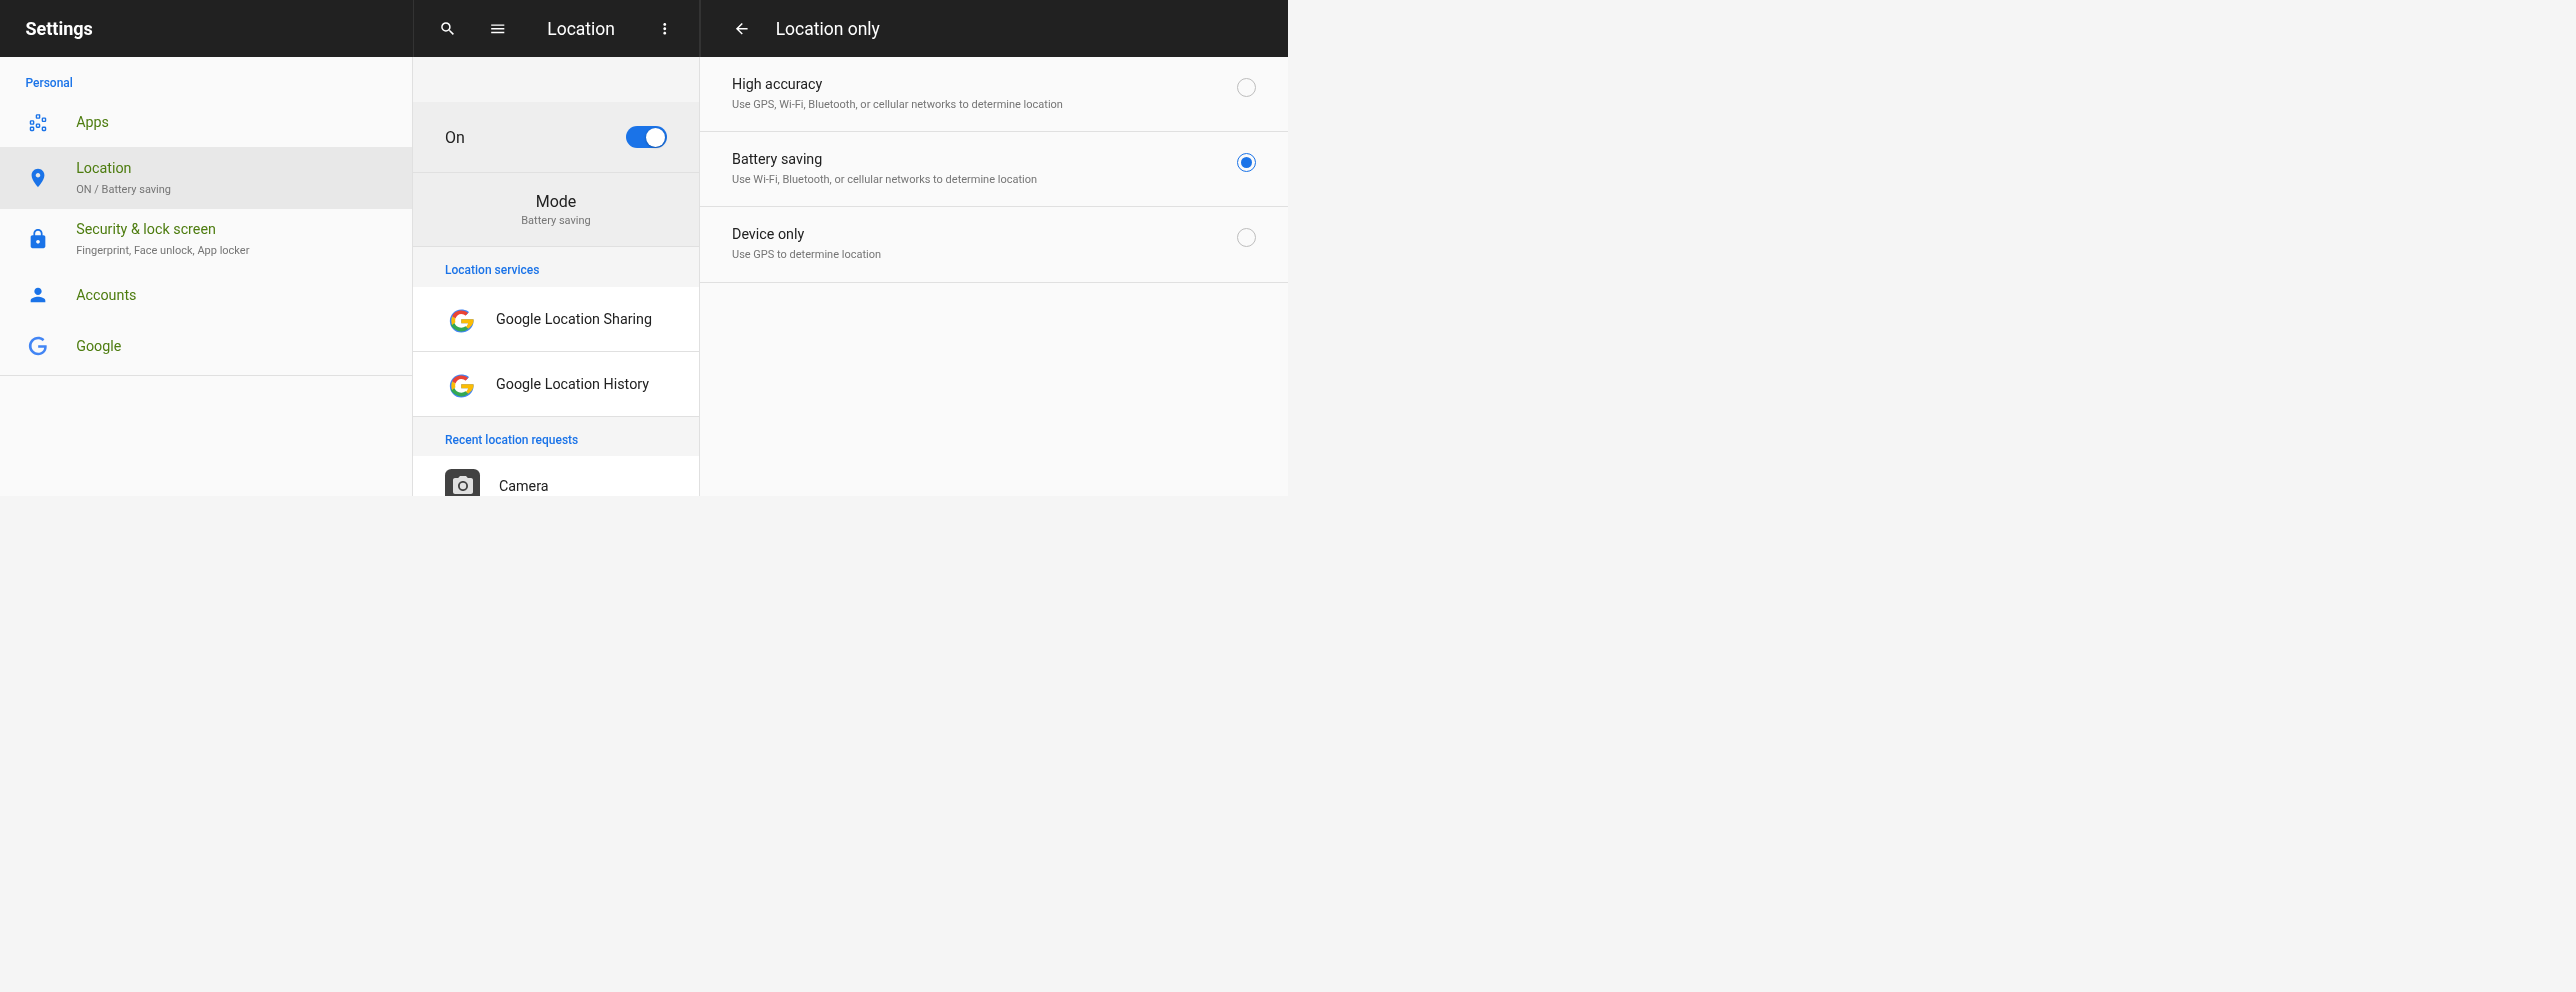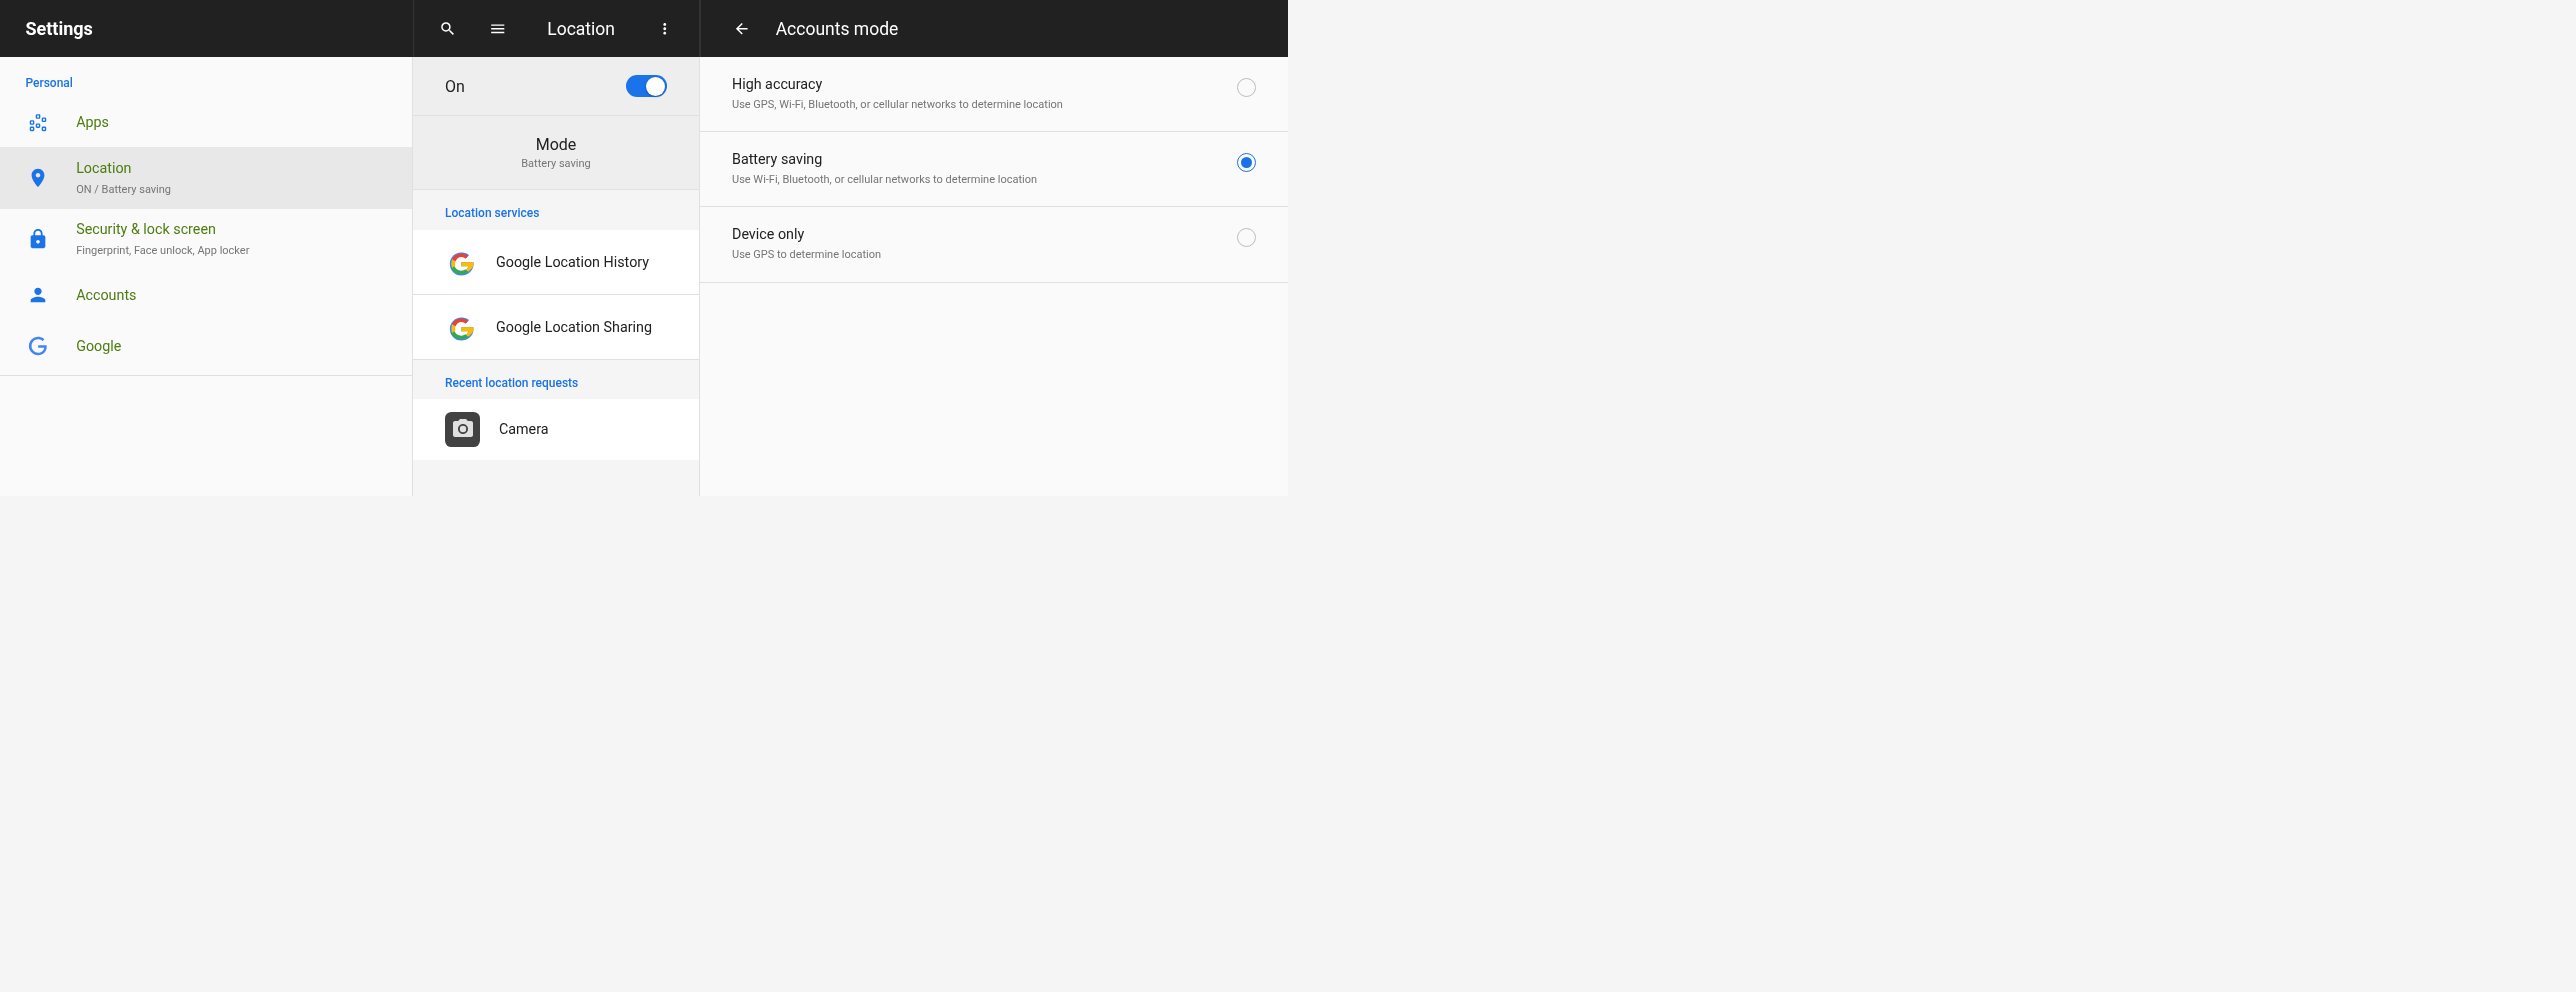--- a/index.html
+++ b/index.html
@@ -137,23 +137,24 @@
       flex: 1;
       background: #f5f5f5;
       overflow-y: auto;
       border-right: 0.8px solid #e0e0e0;
     }
 
     
     .toggle-row {
       display: flex;
       align-items: center;
-      padding: 18px 32px;
+      padding: 24px 32px;
       background: #eeeeee;
       border-bottom: 0.8px solid #e0e0e0;
+      margin-top: 45px;
     }
     .toggle-label {
       flex: 1;
       font-size: 16px;
       color: #212121;
     }
     .toggle-switch {
       width: 41px;
       height: 22px;
       background: #1a73e8;
@@ -330,21 +331,21 @@
         <path d="M12 8c1.1 0 2-.9 2-2s-.9-2-2-2-2 .9-2 2 .9 2 2 2zm0 2c-1.1 0-2 .9-2 2s.9 2 2 2 2-.9 2-2-.9-2-2-2zm0 6c-1.1 0-2 .9-2 2s.9 2 2 2 2-.9 2-2-.9-2-2-2z"></path>
       </svg>
     </button>
   </div>
   <div class="topbar-right">
     <button class="icon-btn">
       <svg width="17.5" height="17.5" viewBox="0 0 24 24" fill="white">
         <path d="M20 11H7.83l5.59-5.59L12 4l-8 8 8 8 1.41-1.41L7.83 13H20v-2z"></path>
       </svg>
     </button>
-    <span class="topbar-right-title">Accounts mode</span>
+    <span class="topbar-right-title">Location only</span>
   </div>
 </div>
 
 <div class="main">
 
   <div class="left-panel">
     <div class="section-header">Personal</div>
 
     <div class="nav-item">
       <div class="nav-item-icon">
@@ -424,35 +425,35 @@
       <div class="service-item-icon">
         <svg class="google-g" viewBox="0 0 40 40">
           <circle cx="20" cy="20" r="20" fill="white"></circle>
           <path d="M35.5 20.18H20.3V25.17H28.85C28.42 30.36 24.38 32.63 20.32 32.63C15.19 32.63 10.67 28.71 10.67 22.5C10.67 16.5 14.97 12.38 20.35 12.38C24.32 12.38 26.62 14.88 26.62 14.88L30.17 11.27C30.17 11.27 26.87 8 20.21 8C12.2 8 6.05 14.63 6.05 22.5C6.05 30.13 11.89 37 20.38 37C27.87 37 35.75 31.83 35.75 22.27C35.75 20.87 35.5 20.18 35.5 20.18Z" fill="#4285F4"></path>
           <path d="M9 16.5L13.1 19.5C14.3 16.1 17.1 13.9 20.3 13.9C22.7 13.9 24.4 14.9 25.5 15.9L28.8 12.5C26.9 10.7 24 9.5 20.3 9.5C15.1 9.5 10.7 12.4 9 16.5Z" fill="#EA4335"></path>
           <path d="M20.3 35.5C23.9 35.5 26.9 34.3 29.1 32.3L25.6 29.1C24.3 30.1 22.5 30.8 20.3 30.8C16.2 30.8 12.7 28.1 11.5 24.3L7.3 27.3C9.1 31.5 14.3 35.5 20.3 35.5Z" fill="#34A853"></path>
           <path d="M35.5 20.2H20.3V25.2H28.9C28.5 27.3 27.3 28.9 25.6 29.9L25.6 29.1L29.1 32.3C28.9 32.5 35.75 27.8 35.75 22.3C35.75 21 35.5 20.2 35.5 20.2Z" fill="#FBBC05"></path>
           <path d="M9 16.5C8.3 18.2 7.9 20.1 7.9 22.1C7.9 24 8.3 25.8 8.9 27.4L13.1 24.2C12.9 23.5 12.7 22.8 12.7 22.1C12.7 21.3 12.9 20.5 13.1 19.8L9 16.5Z" fill="#FBBC05"></path>
         </svg>
       </div>
-      <span class="service-item-text">Google Location History</span>
+      <span class="service-item-text">Google Location Sharing</span>
     </div>
 
     <div class="service-item">
       <div class="service-item-icon">
         <svg class="google-g" viewBox="0 0 40 40">
           <circle cx="20" cy="20" r="20" fill="white"></circle>
           <path d="M35.5 20.18H20.3V25.17H28.85C28.42 30.36 24.38 32.63 20.32 32.63C15.19 32.63 10.67 28.71 10.67 22.5C10.67 16.5 14.97 12.38 20.35 12.38C24.32 12.38 26.62 14.88 26.62 14.88L30.17 11.27C30.17 11.27 26.87 8 20.21 8C12.2 8 6.05 14.63 6.05 22.5C6.05 30.13 11.89 37 20.38 37C27.87 37 35.75 31.83 35.75 22.27C35.75 20.87 35.5 20.18 35.5 20.18Z" fill="#4285F4"></path>
           <path d="M9 16.5L13.1 19.5C14.3 16.1 17.1 13.9 20.3 13.9C22.7 13.9 24.4 14.9 25.5 15.9L28.8 12.5C26.9 10.7 24 9.5 20.3 9.5C15.1 9.5 10.7 12.4 9 16.5Z" fill="#EA4335"></path>
           <path d="M20.3 35.5C23.9 35.5 26.9 34.3 29.1 32.3L25.6 29.1C24.3 30.1 22.5 30.8 20.3 30.8C16.2 30.8 12.7 28.1 11.5 24.3L7.3 27.3C9.1 31.5 14.3 35.5 20.3 35.5Z" fill="#34A853"></path>
           <path d="M35.5 20.2H20.3V25.2H28.9C28.5 27.3 27.3 28.9 25.6 29.9L25.6 29.1L29.1 32.3C28.9 32.5 35.75 27.8 35.75 22.3C35.75 21 35.5 20.2 35.5 20.2Z" fill="#FBBC05"></path>
           <path d="M9 16.5C8.3 18.2 7.9 20.1 7.9 22.1C7.9 24 8.3 25.8 8.9 27.4L13.1 24.2C12.9 23.5 12.7 22.8 12.7 22.1C12.7 21.3 12.9 20.5 13.1 19.8L9 16.5Z" fill="#FBBC05"></path>
         </svg>
       </div>
-      <span class="service-item-text">Google Location Sharing</span>
+      <span class="service-item-text">Google Location History</span>
     </div>
 
     <div class="recent-label">Recent location requests</div>
 
     <div class="camera-item">
       <div class="camera-icon">
         <svg width="24" height="24" viewBox="0 0 24 24" fill="#e0e0e0">
           <path d="M12 15.2A3.2 3.2 0 0 1 8.8 12 3.2 3.2 0 0 1 12 8.8 3.2 3.2 0 0 1 15.2 12 3.2 3.2 0 0 1 12 15.2M9 2L7.17 4H4C2.9 4 2 4.9 2 6V18C2 19.1 2.9 20 4 20H20C21.1 20 22 19.1 22 18V6C22 4.9 21.1 4 20 4H16.83L15 2H9M12 17C9.24 17 7 14.76 7 12S9.24 7 12 7 17 9.24 17 12 14.76 17 12 17Z"></path>
         </svg>
       </div>

